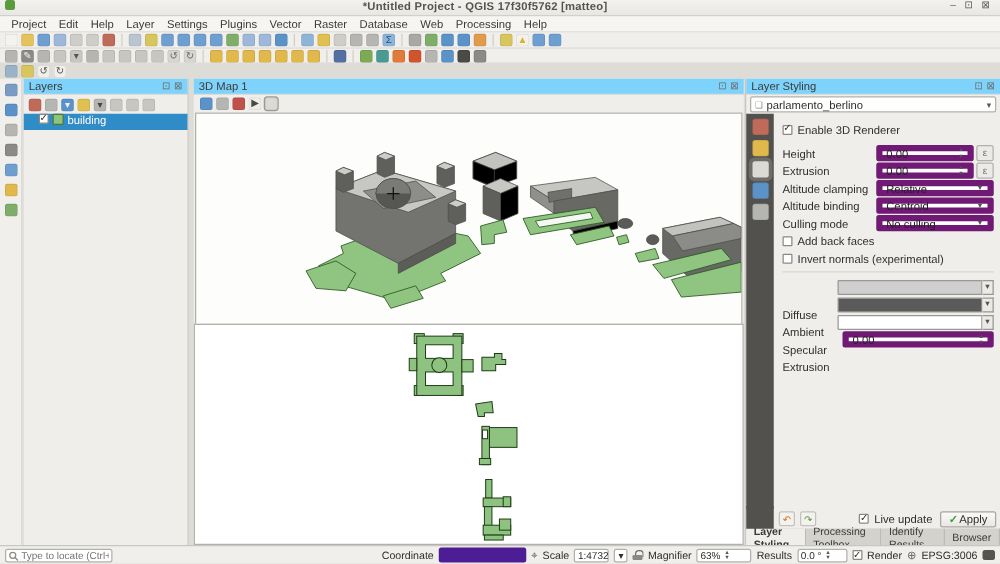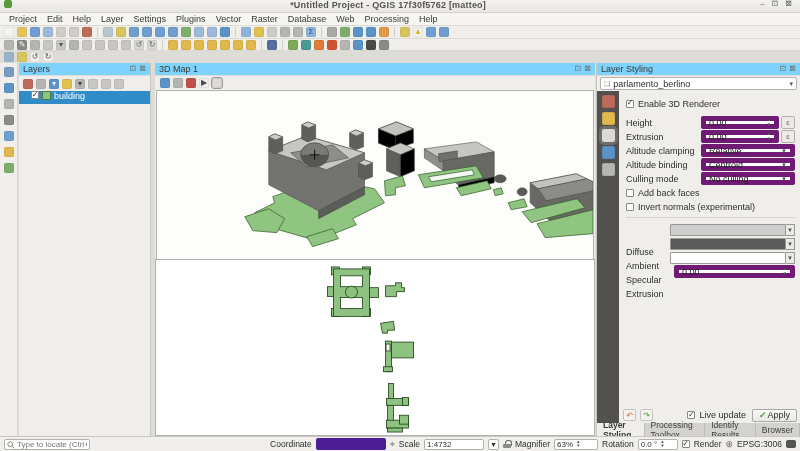--- a/index.html
+++ b/index.html
@@ -499,34 +499,34 @@
       <circle cx="3.2" cy="3.2" r="2.4" fill="none" stroke="#8a8984" stroke-width="1"></circle>
       <line x1="5" y1="5" x2="7.4" y2="7.4" stroke="#8a8984" stroke-width="1"></line>
     </svg>
     <input id="locator" placeholder="Type to locate (Ctrl+K)" style="">
   </span>
   <span class="sspacer"></span>
   <span class="slabel">Coordinate</span>
   <input class="sinput" style="width: 70px;" value="389292.5819760">
   <span class="sico">⌖</span>
   <span class="slabel">Scale</span>
-  <span class="sctl" style="width:60px">
+  <span class="sctl" style="width:28px">
       <span>1:4732</span>
     </span>
   <span class="sctl" style="width:11px;justify-content:center">▾</span>
   <span class="lockico"></span>
   <span class="slabel">Magnifier</span>
   <span class="sctl" style="width:44px">
       <span>63%</span>
       <span class="spinarrs">
         <span>▲</span>
         <span>▼</span>
       </span>
     </span>
-  <span class="slabel">Rotation</span>
+  <span class="slabel">Results</span>
   <span class="sctl" style="width:40px">
       <span>0.0 °</span>
       <span class="spinarrs">
         <span>▲</span>
         <span>▼</span>
       </span>
     </span>
   <span class="cbx checked"></span>
   <span class="slabel">Render</span>
   <span class="sico">⊕</span>

